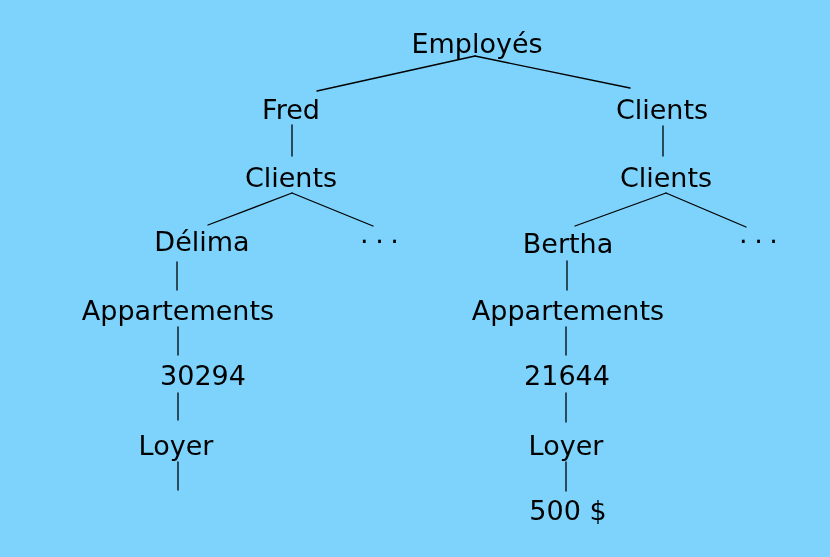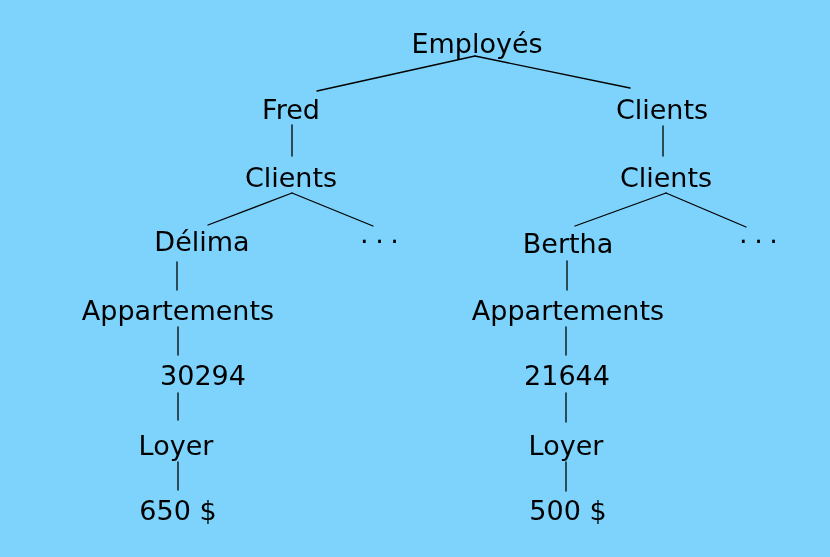--- a/index.html
+++ b/index.html
@@ -79,16 +79,15 @@
 
   <div class="node" style="left:178px; top:310px;">Appartements</div>
   <div class="node" style="left:568px; top:310px;">Appartements</div>
 
   <div class="node" style="left:179px; top:375px;margin-left:24px;">30294</div>
   <div class="node" style="left:567px; top:375px;">21644</div>
 
   <div class="node" style="left:176px; top:445px;">Loyer</div>
   <div class="node" style="left:566px; top:445px;">Loyer</div>
 
-  <div class="node" style="left:178px; top:510px;">650 $</div>
   <div class="node" style="left:568px; top:510px;">500 $</div>
 
 </div>
 
 </body></html>

